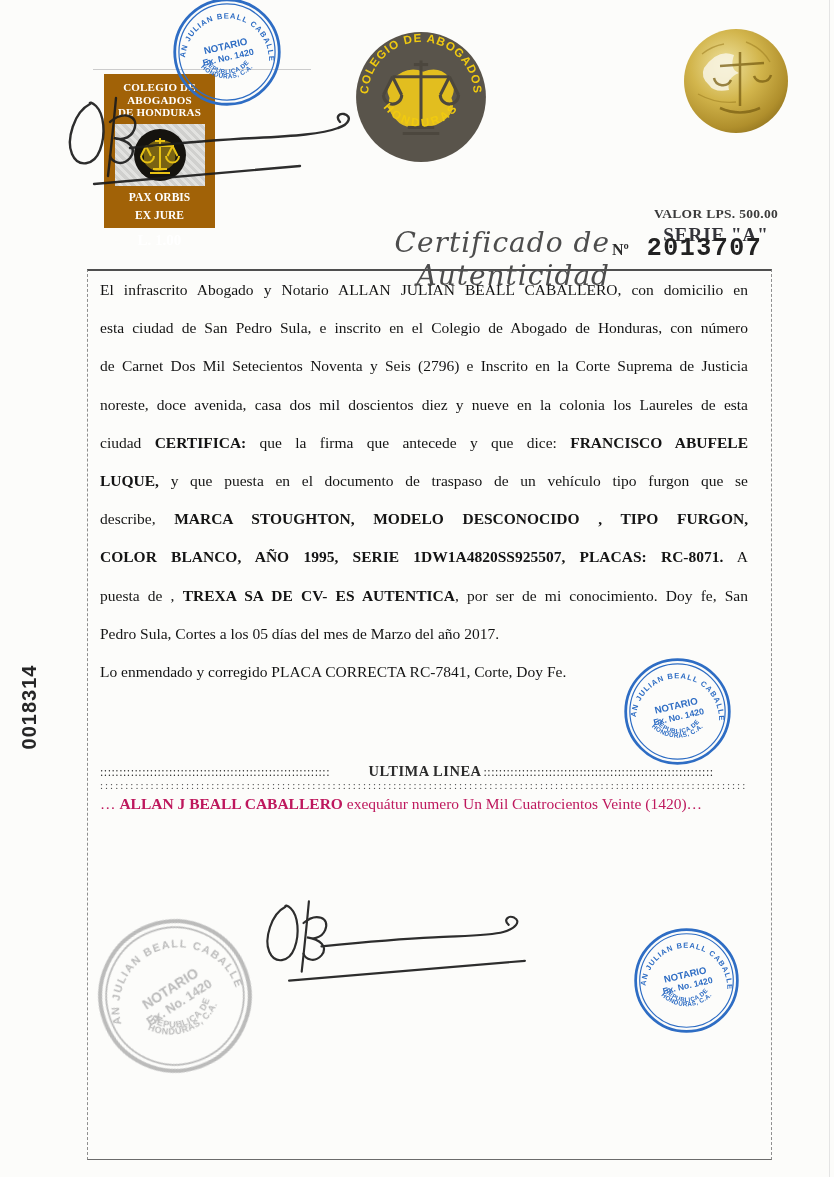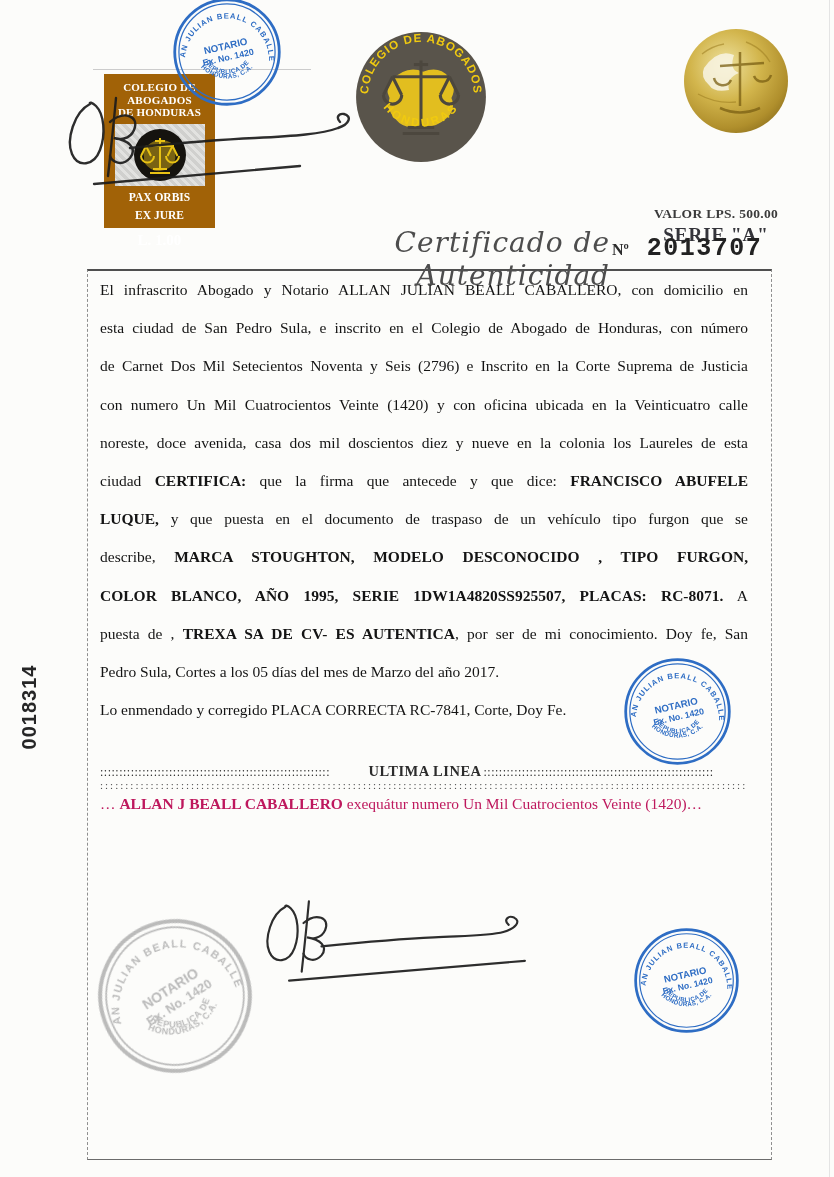--- a/index.html
+++ b/index.html
@@ -261,21 +261,20 @@
   </div>
 
   <div class="abs margin-no">0018314</div>
 
   <div class="abs border-box"></div>
 
   <div class="abs body-text" id="body-lines">
       <div class="line just"><span>El infrascrito Abogado y Notario ALLAN JULIAN BEALL CABALLERO, con domicilio en</span></div>
       <div class="line just"><span>esta ciudad de San Pedro Sula,  e  inscrito en el Colegio de Abogado de Honduras, con número</span></div>
       <div class="line just"><span>de Carnet Dos Mil Setecientos Noventa y Seis (2796) e Inscrito en la Corte Suprema de Justicia</span></div>
-      <div class="line just"><span>con numero Un Mil Cuatrocientos Veinte (1420) y con oficina ubicada en la Veinticuatro calle</span></div>
       <div class="line just"><span>noreste, doce avenida, casa dos mil doscientos diez y nueve en la colonia los Laureles de esta</span></div>
       <div class="line just"><span>ciudad </span><span class="b">CERTIFICA:</span><span> que la firma que antecede y que dice: </span><span class="b">FRANCISCO ABUFELE</span></div>
       <div class="line just"><span class="b">LUQUE,</span><span> y que puesta en el documento de traspaso  de un vehículo tipo furgon que se</span></div>
       <div class="line just"><span>describe, </span><span class="b">MARCA STOUGHTON, MODELO DESCONOCIDO , TIPO FURGON,</span></div>
       <div class="line just"><span class="b">COLOR BLANCO, AÑO 1995, SERIE 1DW1A4820SS925507,  PLACAS: RC-8071.</span><span>  A</span></div>
       <div class="line just"><span>puesta de , </span><span class="b">TREXA SA DE CV- ES AUTENTICA</span><span>, por ser de mi conocimiento. Doy fe, San</span></div>
       <div class="line"><span>Pedro Sula, Cortes a los 05 días del mes de Marzo del año 2017.</span></div>
       <div class="line"><span> Lo enmendado y corregido PLACA CORRECTA RC-7841, Corte, Doy Fe.</span></div>
     </div>
 

